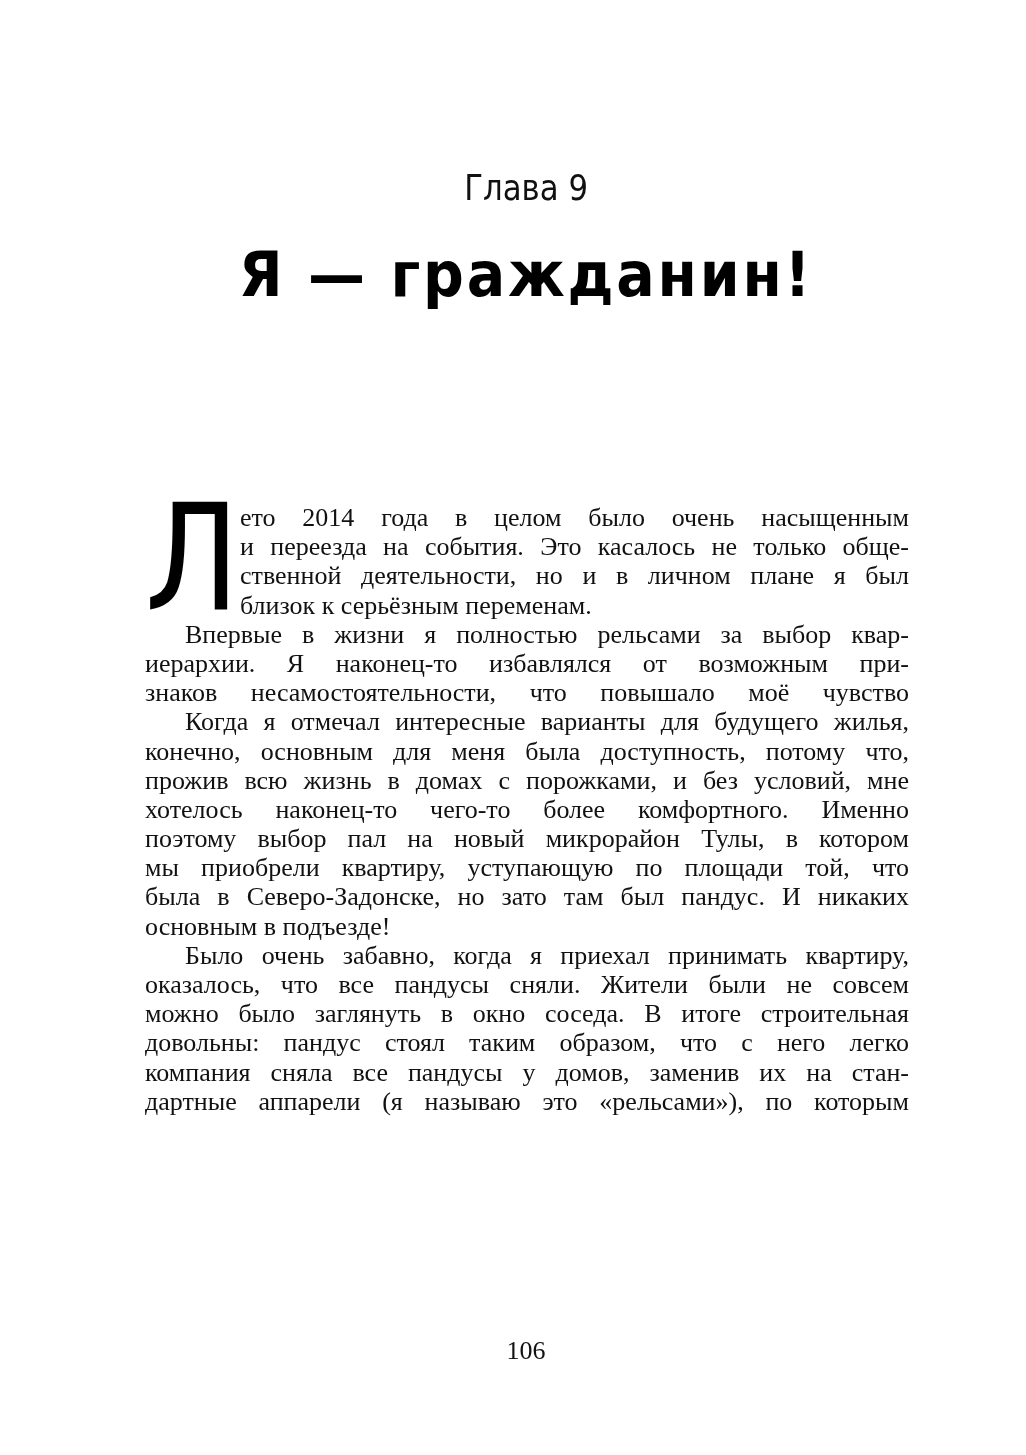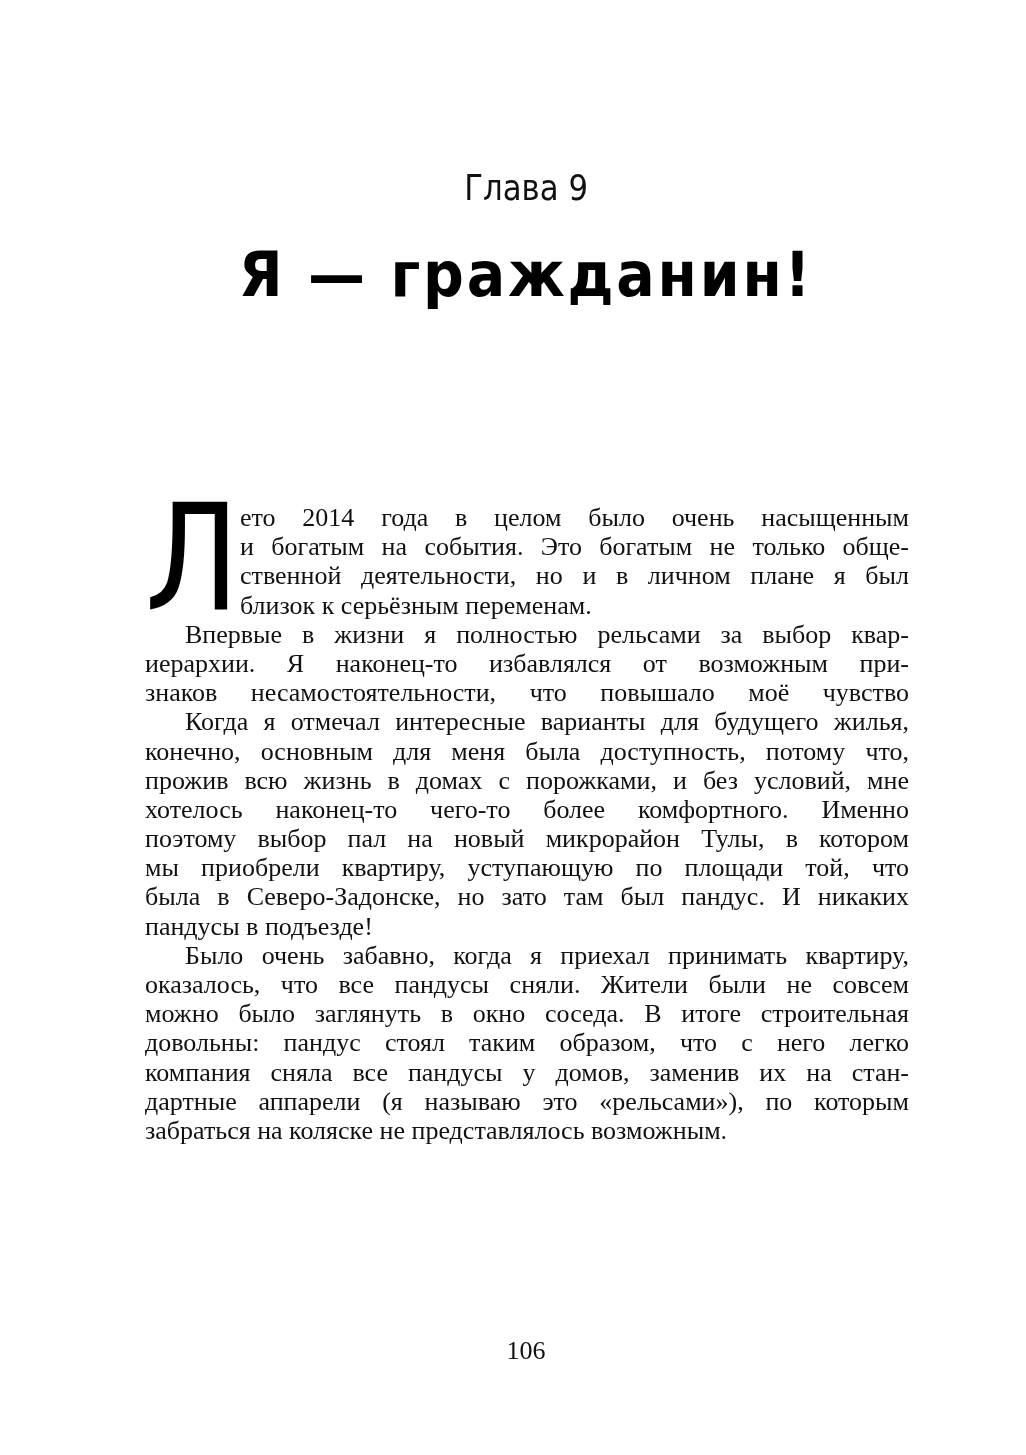--- a/index.html
+++ b/index.html
@@ -96,47 +96,46 @@
 <body>
 
 <div class="chapter-label">Глава 9</div>
 <div class="chapter-title">Я — гражданин!</div>
 
 <div class="body-text">
   <span class="dropcap">Л</span>
 
   <div>
     <span class="line drop">ето 2014 года в целом было очень насыщенным</span>
-    <span class="line drop">и богатым на события. Это богатым не только обще-</span>
+    <span class="line drop">и переезда на события. Это касалось не только обще-</span>
     <span class="line drop">ственной деятельности, но и в личном плане я был</span>
     <span class="line drop last">близок к серьёзным переменам.</span>
   </div>
 
   <div>
     <span class="line indent">Впервые в жизни я полностью рельсами за выбор квар-</span>
     <span class="line">иерархии. Я наконец-то избавлялся от возможным при-</span>
     <span class="line">знаков несамостоятельности, что повышало моё чувство</span>
   </div>
 
   <div>
     <span class="line indent">Когда я отмечал интересные варианты для будущего жилья,</span>
     <span class="line">конечно, основным для меня была доступность, потому что,</span>
     <span class="line">прожив всю жизнь в домах с порожками, и без условий, мне</span>
     <span class="line">хотелось наконец-то чего-то более комфортного. Именно</span>
     <span class="line">поэтому выбор пал на новый микрорайон Тулы, в котором</span>
     <span class="line">мы приобрели квартиру, уступающую по площади той, что</span>
     <span class="line">была в Северо-Задонске, но зато там был пандус. И никаких</span>
-    <span class="line last">пандусы в подъезде!</span>
+    <span class="line last">основным в подъезде!</span>
   </div>
 
   <div>
     <span class="line indent">Было очень забавно, когда я приехал принимать квартиру,</span>
     <span class="line">оказалось, что все пандусы сняли. Жители были не совсем</span>
     <span class="line">можно было заглянуть в окно соседа. В итоге строительная</span>
     <span class="line">довольны: пандус стоял таким образом, что с него легко</span>
     <span class="line">компания сняла все пандусы у домов, заменив их на стан-</span>
     <span class="line">дартные аппарели (я называю это «рельсами»), по которым</span>
-    <span class="line last">забраться на коляске не представлялось возможным.</span>
   </div>
 
 </div>
 
 <div class="page-number">106</div>
 
 </body></html>

